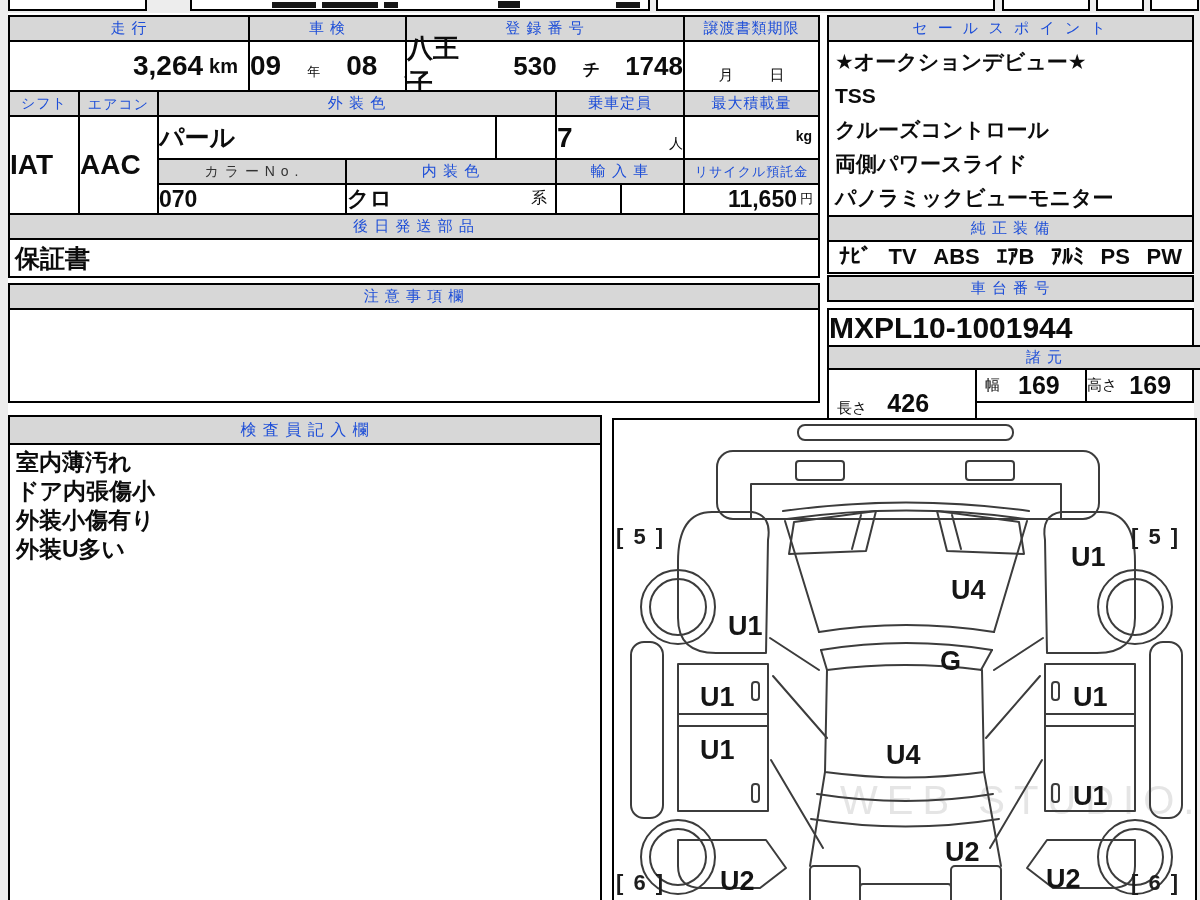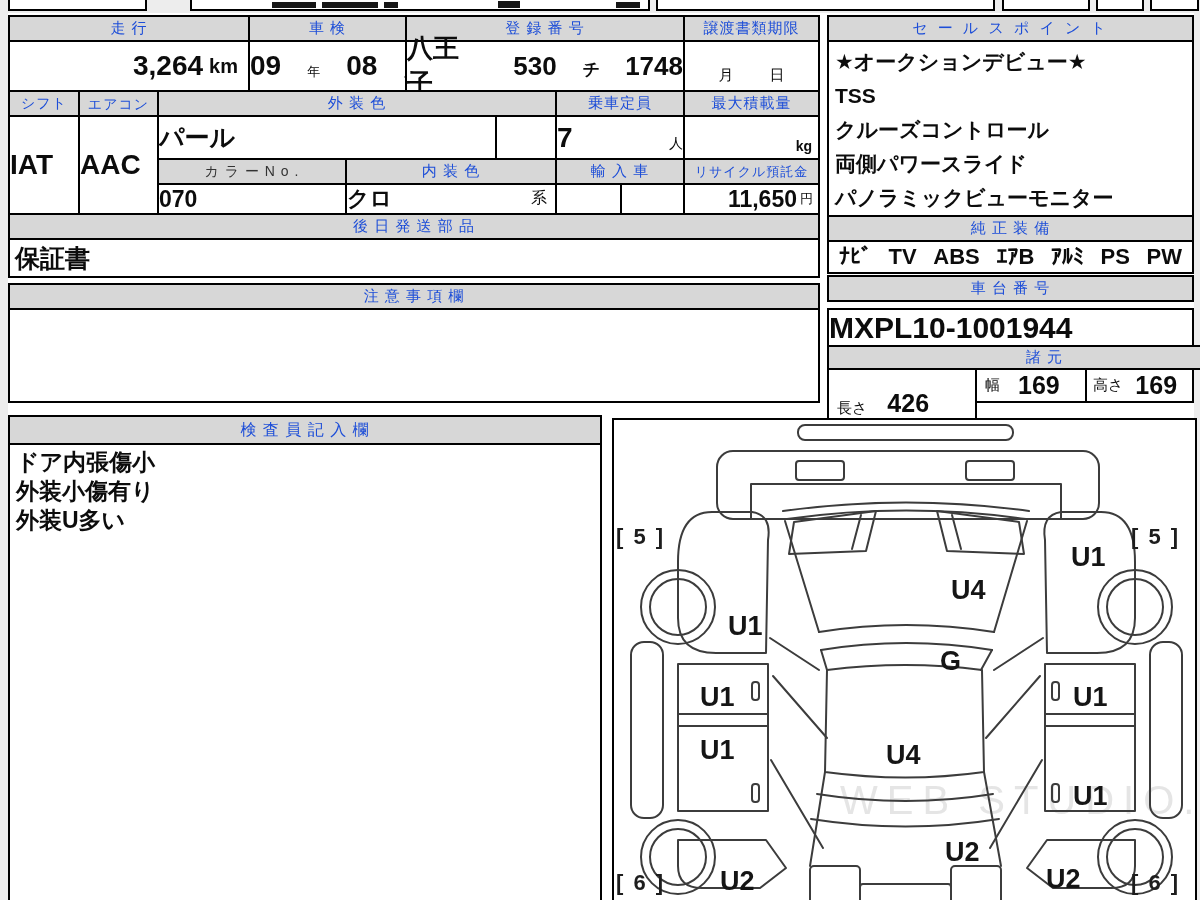--- a/index.html
+++ b/index.html
@@ -76,21 +76,21 @@
 <div class="cell hdr" style="left:683px;top:90px;width:137px;height:27px;">最大積載量</div>
 
 <div class="cell ctr bold" style="left:8px;top:115px;width:72px;height:100px;font-size:28px;">IAT</div>
 <div class="cell ctr bold" style="left:78px;top:115px;width:81px;height:100px;font-size:28px;">AAC</div>
 <div class="cell ctr bold" style="left:157px;top:115px;width:340px;height:45px;font-size:25px;">パール</div>
 <div class="cell" style="left:495px;top:115px;width:62px;height:45px;"></div>
 <div class="cell ctr" style="left:555px;top:115px;width:130px;height:45px;">
   <span class="bold" style="font-size:28px;">7</span>
   <span style="font-size:14px;margin:12px 0 0 10px;">人</span>
 </div>
-<div class="cell" style="left:683px;top:115px;width:137px;height:45px;display:flex;align-items:flex-end;justify-content:flex-end;padding:0 6px 4px 0;font-size:14px;font-weight:700;">
+<div class="cell" style="left:683px;top:115px;width:137px;height:45px;display:flex;align-items:center;justify-content:flex-end;padding:0 6px 4px 0;font-size:14px;font-weight:700;">
   <span>kg</span>
 </div>
 
 <div class="cell hdr" style="left:157px;top:158px;width:190px;height:27px;font-size:14px;color:#333;">カ ラ ー N o .</div>
 <div class="cell hdr" style="left:345px;top:158px;width:212px;height:27px;">内 装 色</div>
 <div class="cell hdr" style="left:555px;top:158px;width:130px;height:27px;">輸 入 車</div>
 <div class="cell hdr" style="left:683px;top:158px;width:137px;height:27px;font-size:13px;">リサイクル預託金</div>
 
 <div class="cell ctr bold" style="left:157px;top:183px;width:190px;height:32px;font-size:23px;">070</div>
 <div class="cell ctr" style="left:345px;top:183px;width:212px;height:32px;">
@@ -135,27 +135,28 @@
 <div class="cell ctr bold" style="left:827px;top:308px;width:367px;height:39px;font-size:30px;">MXPL10-1001944</div>
 <div class="cell hdr" style="left:827px;top:345px;width:435px;height:25px;">諸 元</div>
 <div class="cell" style="left:827px;top:368px;width:150px;height:52px;display:flex;align-items:flex-end;padding-left:8px;">
   <span style="font-size:15px;">長さ</span>
   <span class="bold" style="font-size:25px;margin-left:20px;">426</span>
 </div>
 <div class="cell" style="left:975px;top:368px;width:112px;height:35px;display:flex;align-items:center;padding-left:8px;">
   <span style="font-size:15px;">幅</span>
   <span class="bold" style="font-size:25px;margin-left:18px;">169</span>
 </div>
-<div class="cell" style="left:1085px;top:368px;width:109px;height:35px;display:flex;align-items:center;padding-left:6px;">
+<div class="cell" style="left:1085px;top:368px;width:109px;height:35px;display:flex;align-items:center;padding-left:0;">
   <span style="font-size:15px;">高さ</span>
   <span class="bold" style="font-size:25px;margin-left:12px;">169</span>
 </div>
 
 <div class="cell hdr" style="left:8px;top:415px;width:594px;height:30px;font-size:16px;">検 査 員 記 入 欄</div>
 <div class="cell" style="left:8px;top:443px;width:594px;height:462px;padding:3px 6px;">
+  <div class="noteline">室内薄汚れ</div>
   <div class="noteline">ドア内張傷小</div>
   <div class="noteline">外装小傷有り</div>
   <div class="noteline">外装U多い</div>
 </div>
 
 <div class="cell" style="left:612px;top:418px;width:585px;height:486px;overflow:hidden;">
   <div class="watermark">WEB STUDIO.PRO</div>
   <svg viewBox="0 0 585 482" width="585" height="482">
     <g fill="none" stroke="#3c3c3c" stroke-width="2" stroke-linejoin="round" stroke-linecap="round">
       <rect x="184" y="5" width="215" height="15" rx="7"></rect>

